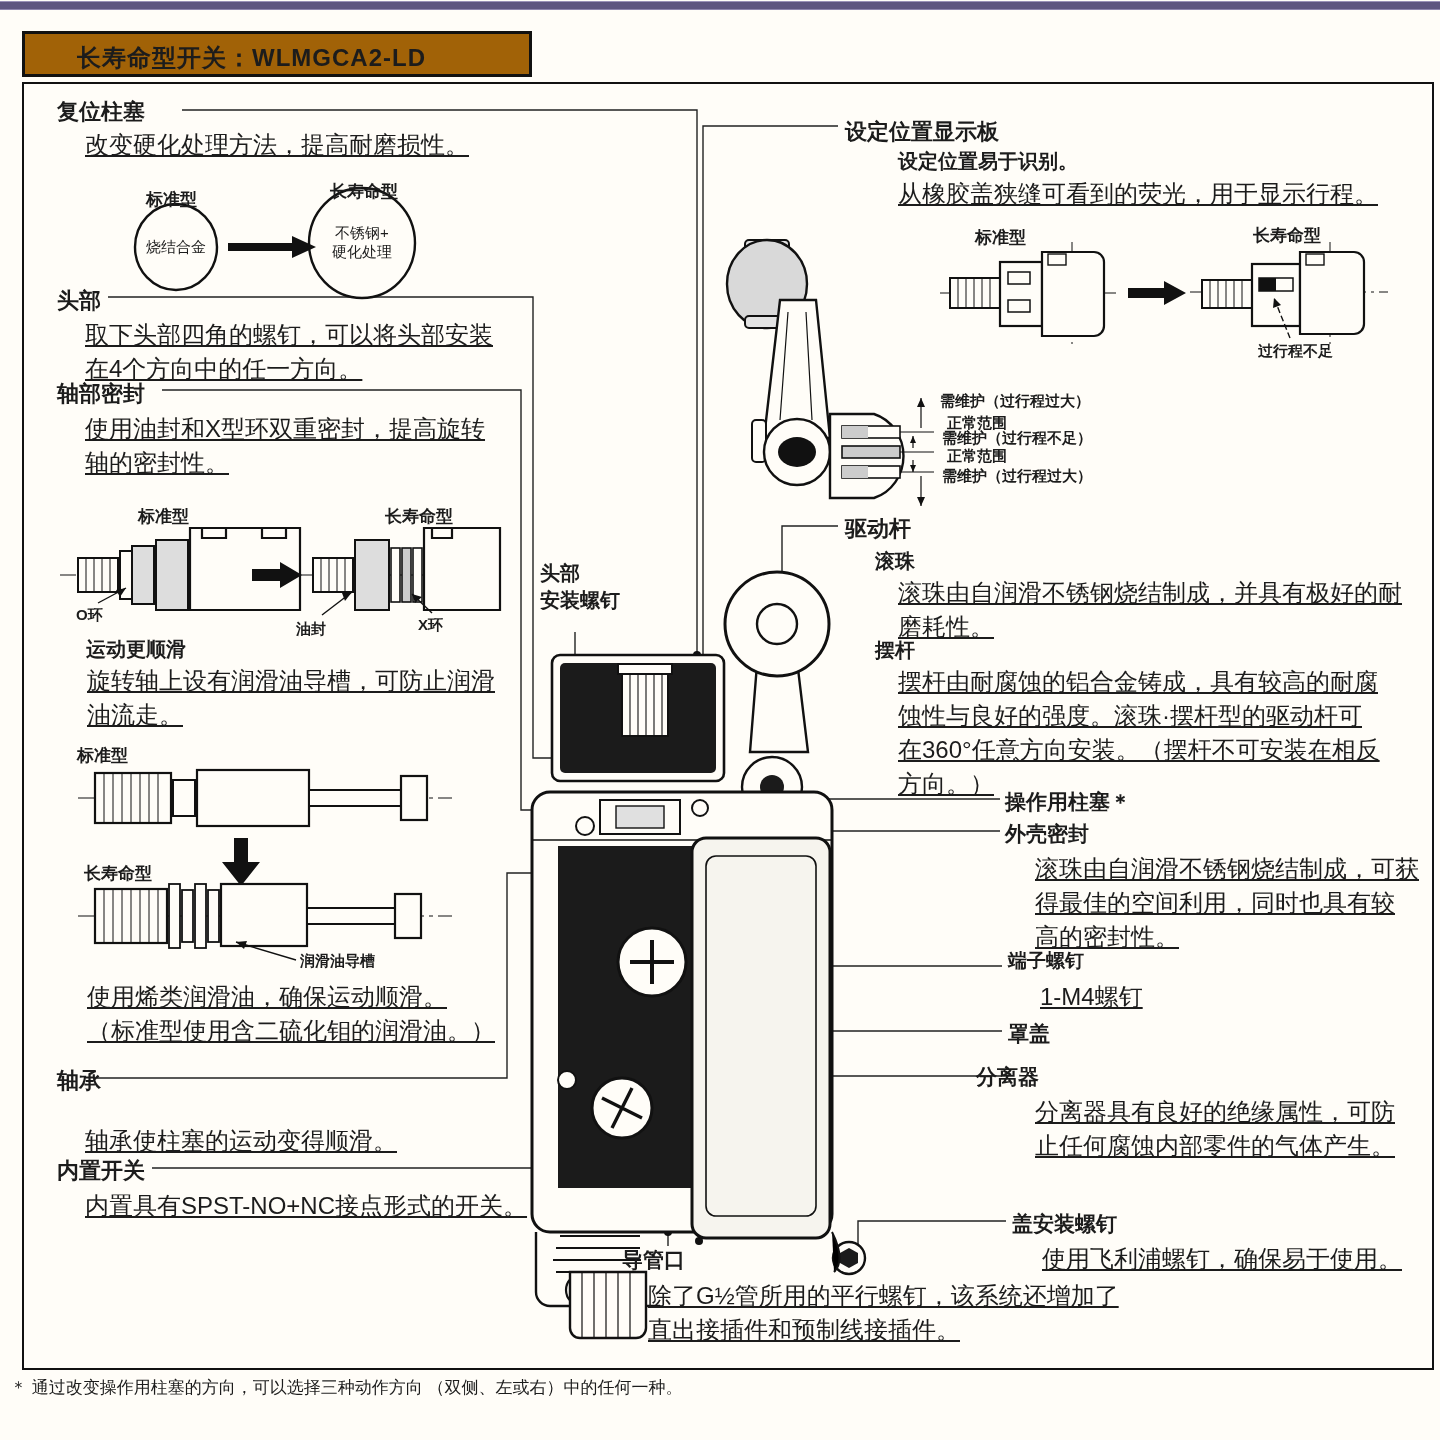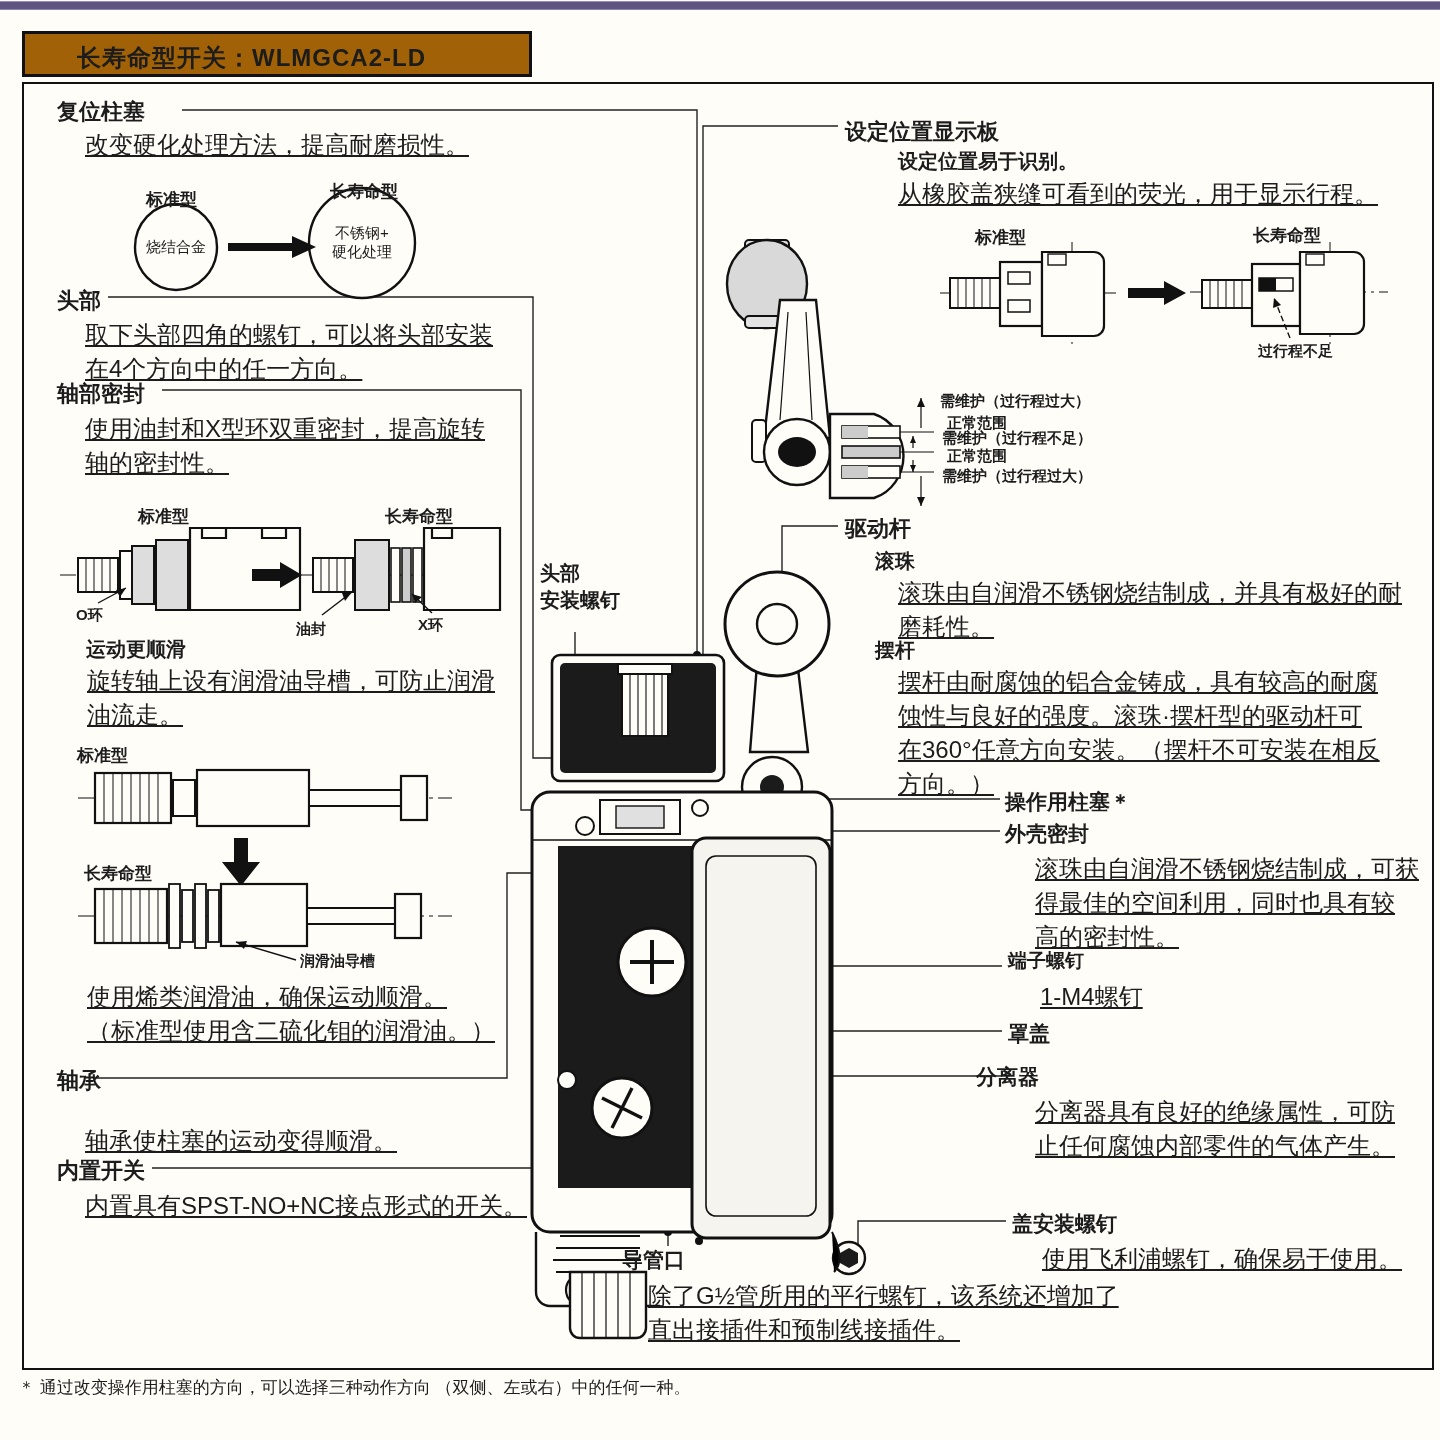--- a/index.html
+++ b/index.html
@@ -291,13 +291,13 @@
 
 <div class="abs h1" style="left:1008px;top:1020px;font-size:21px;">罩盖</div>
 
 <div class="abs h1" style="left:976px;top:1063px;font-size:21px;">分离器</div>
 <div class="abs body" style="left:1035px;top:1095px;">分离器具有良好的绝缘属性，可防
 止任何腐蚀内部零件的气体产生。</div>
 
 <div class="abs h1" style="left:1012px;top:1210px;font-size:21px;">盖安装螺钉</div>
 <div class="abs body" style="left:1042px;top:1242px;">使用飞利浦螺钉，确保易于使用。</div>
 
-<div class="abs foot" style="left:10px;top:1376px;margin-left:8px;">＊ 通过改变操作用柱塞的方向，可以选择三种动作方向 （双侧、左或右）中的任何一种。</div>
+<div class="abs foot" style="left:10px;top:1376px;">＊ 通过改变操作用柱塞的方向，可以选择三种动作方向 （双侧、左或右）中的任何一种。</div>
 
 </body></html>

